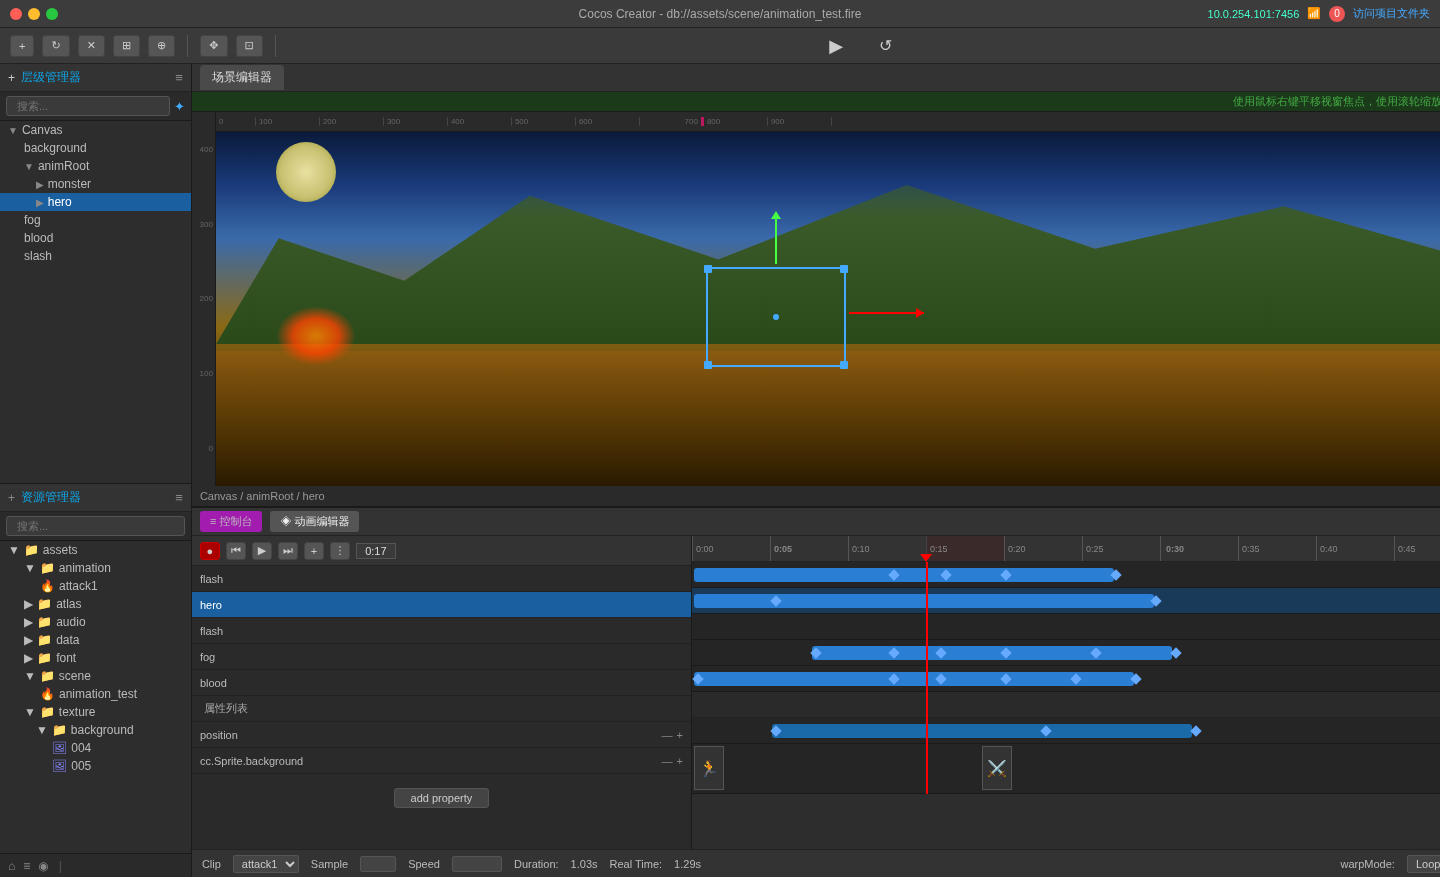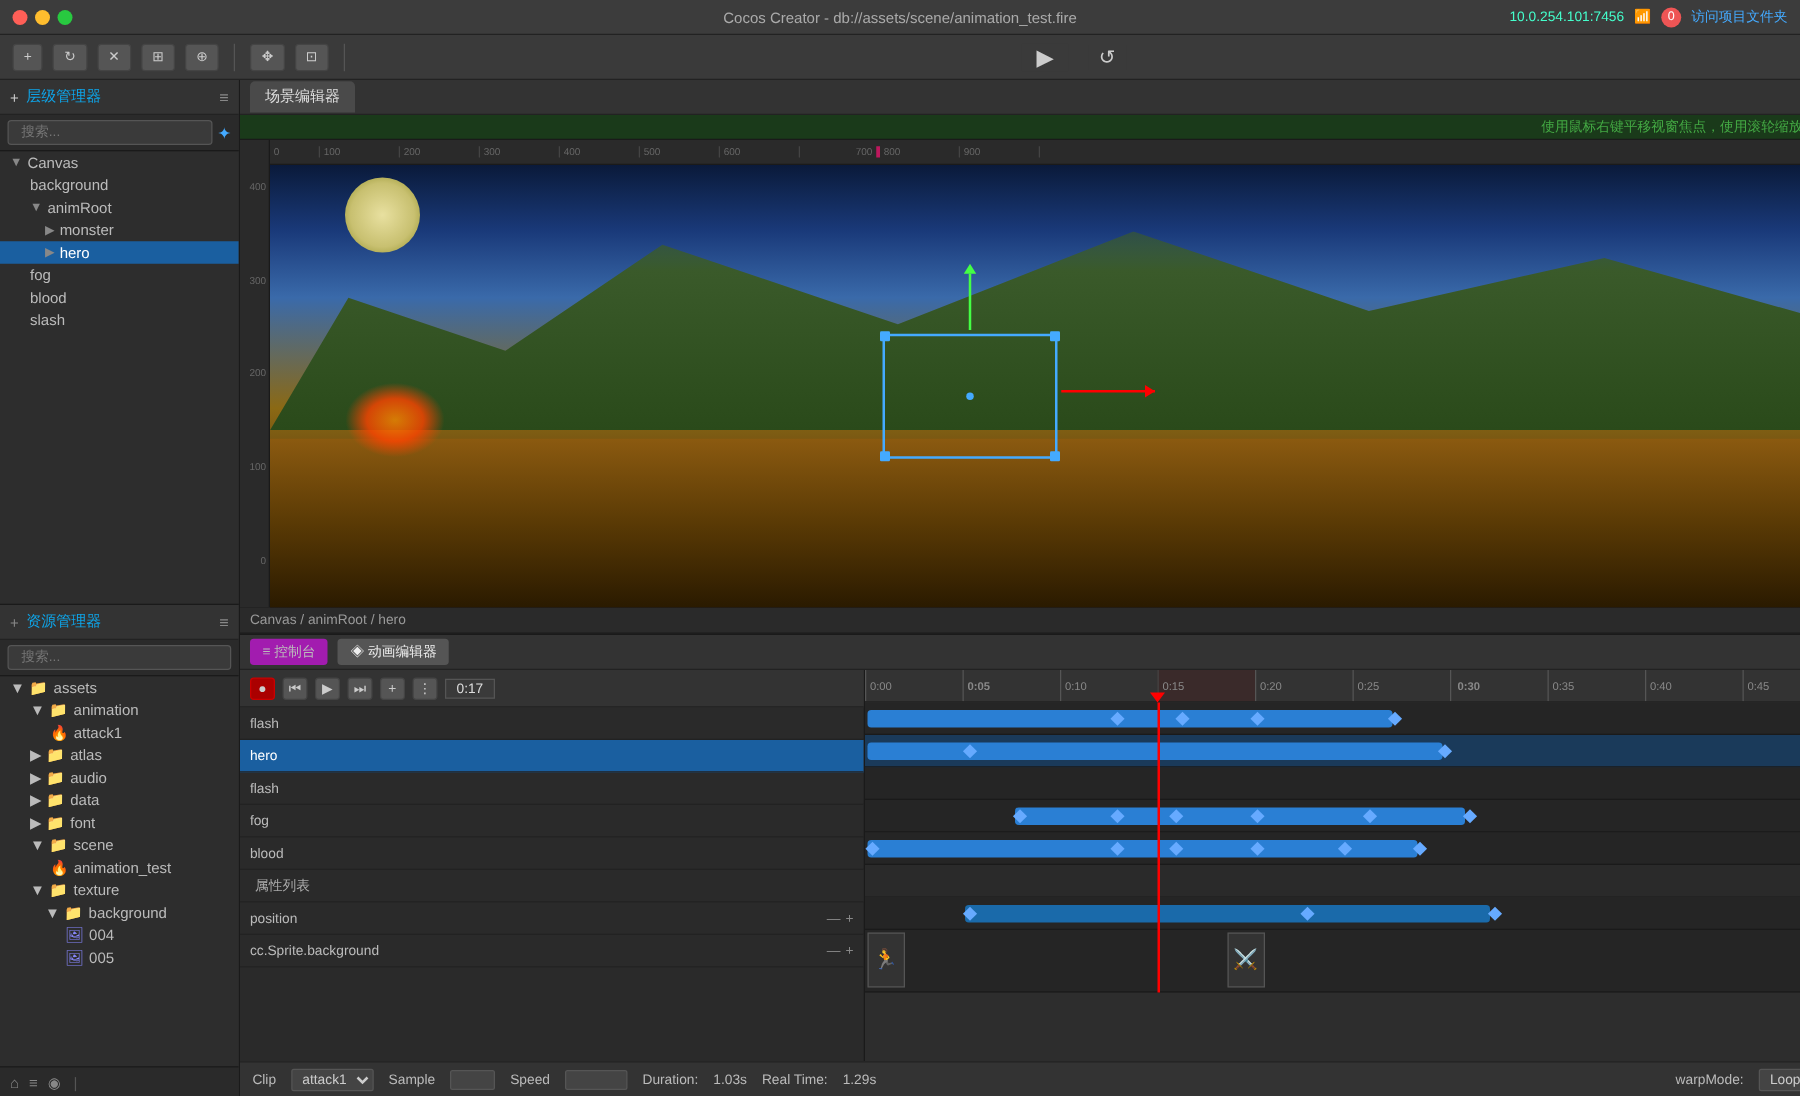--- a/index.html
+++ b/index.html
@@ -391,20 +391,23 @@
             <div class="track-label section">属性列表</div>
             <div class="track-label">
               <span>position</span>
               <span class="minus-btn">—</span>
               <span class="plus-btn">+</span>
             </div>
             <div class="track-label">
               <span>cc.Sprite.background</span>
               <span class="minus-btn">—</span>
               <span class="plus-btn">+</span>
+            </div>
+            <div style="display:flex; justify-content:center; padding:6px;">
+              <button class="add-prop-btn">add property</button>
             </div>
           </div>
         </div>
 
         <div class="anim-timeline">
 
           <div class="timeline-header">
             <div style="display:flex; height:100%; font-size:9px; color:#888; white-space:nowrap;">
               <div style="min-width:78px; border-left:1px solid #555; padding-left:3px; display:flex; align-items:center;">0:00</div>
               <div style="min-width:78px; border-left:1px solid #555; padding-left:3px; display:flex; align-items:center;font-weight:bold;">0:05</div>

